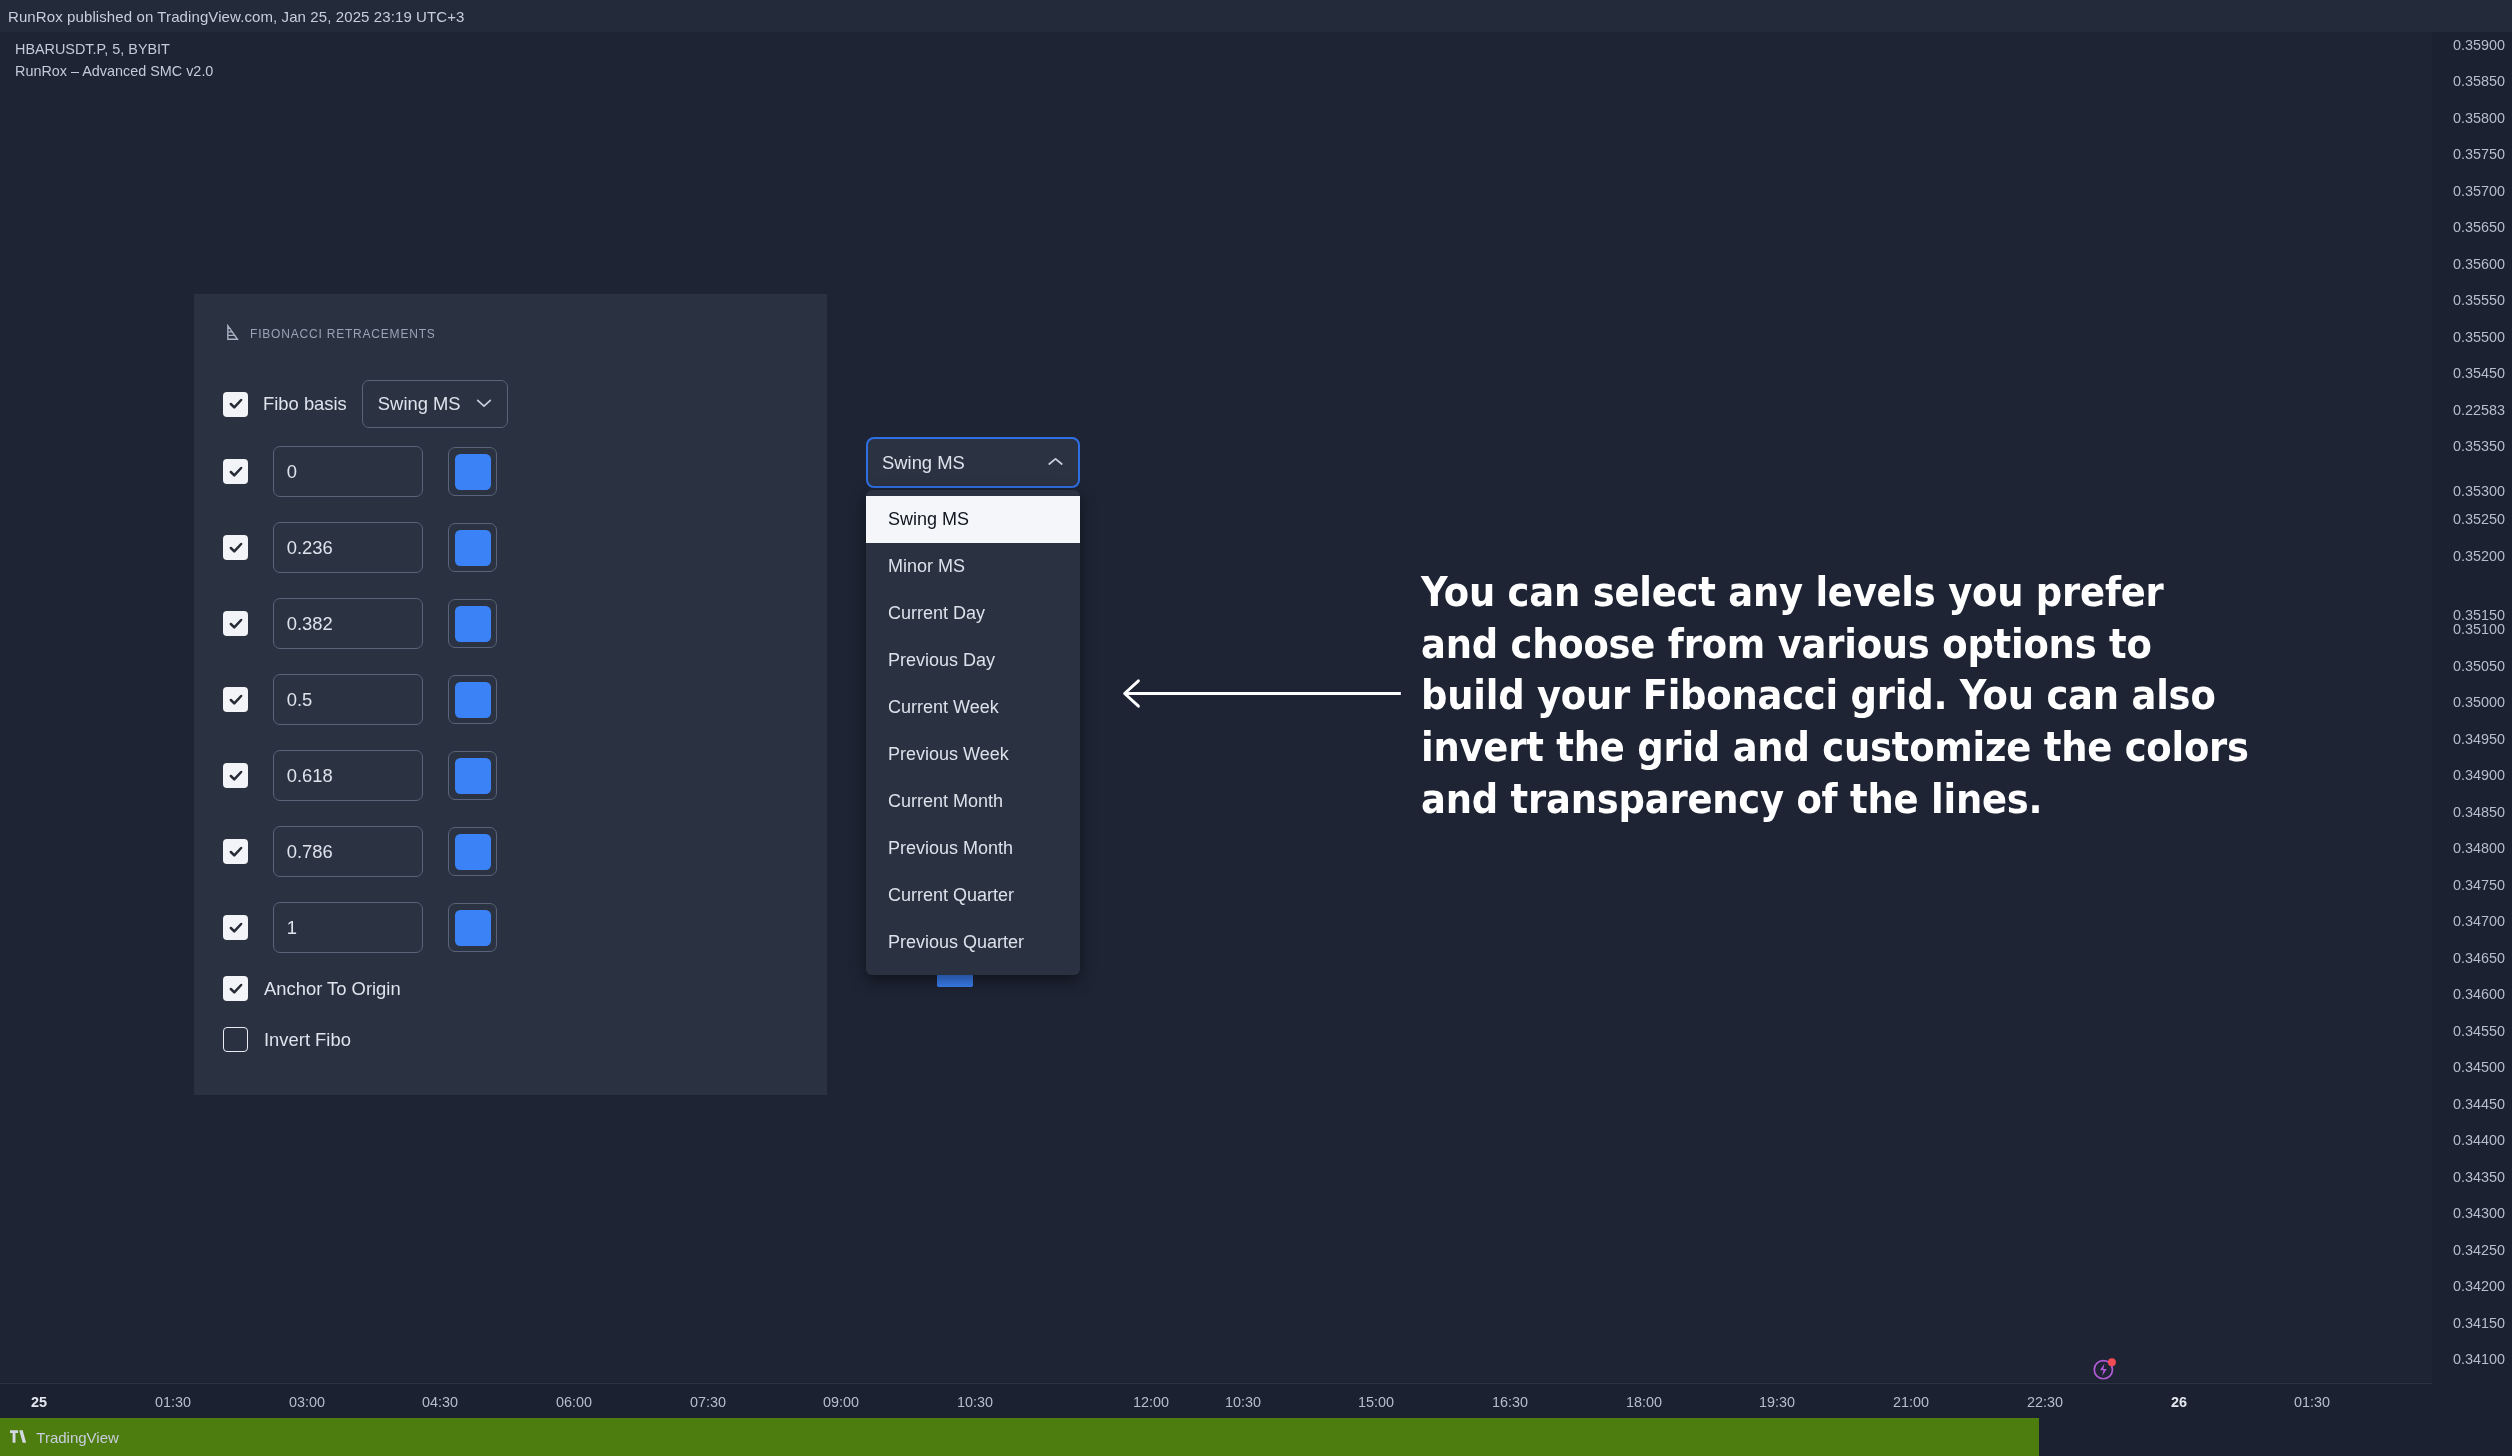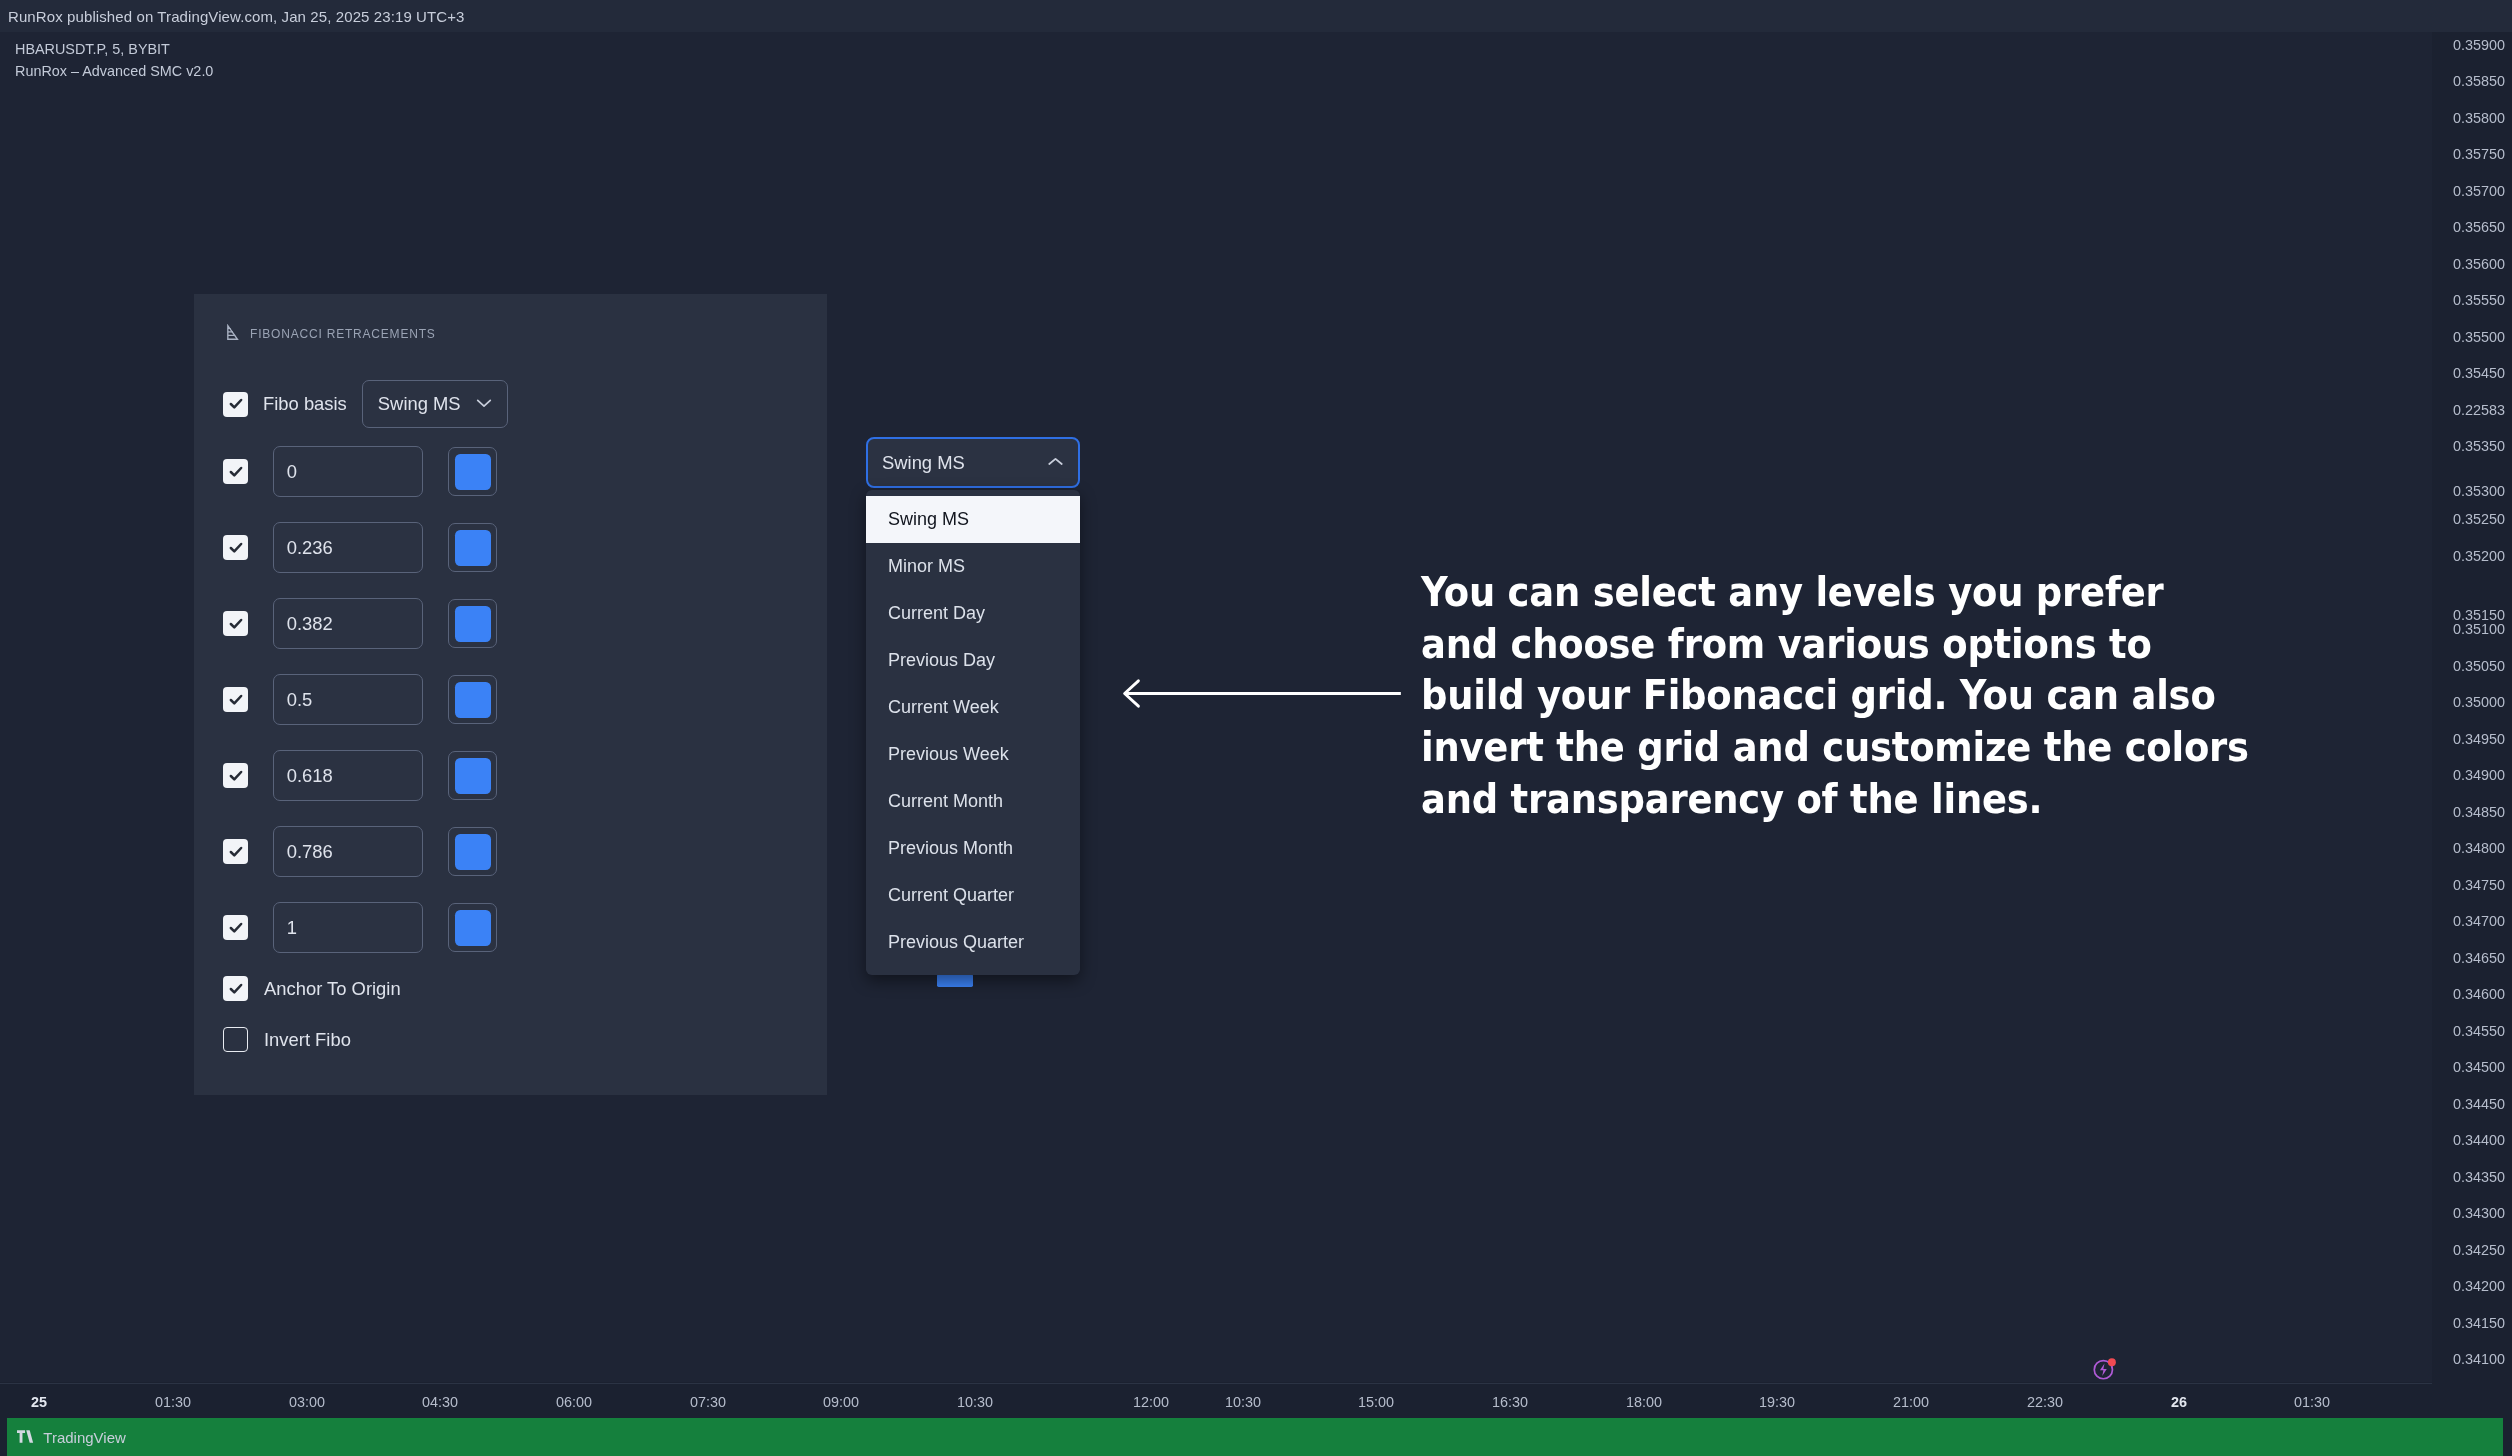--- a/index.html
+++ b/index.html
@@ -96,23 +96,23 @@
 
   .alert-badge {
     position: absolute;
     left: 2092px; top: 1356px;
     width: 25px; height: 25px;
   }
 
   
   .bottom-bar {
     position: absolute;
-    left: 7px; top: 1418px;
-    width: 2496px; height: 38px;
-    background: #15803d;
+    left: 0; top: 1418px;
+    width: 2039px; height: 38px;
+    background: #4d7c0f;
     display: flex;
     align-items: center;
   }
   .tv-logo-wrap {
     display: flex;
     align-items: center;
     margin-left: 10.4px;
     gap: 6.3px;
   }
   .tv-logo-wrap .tv-name {

